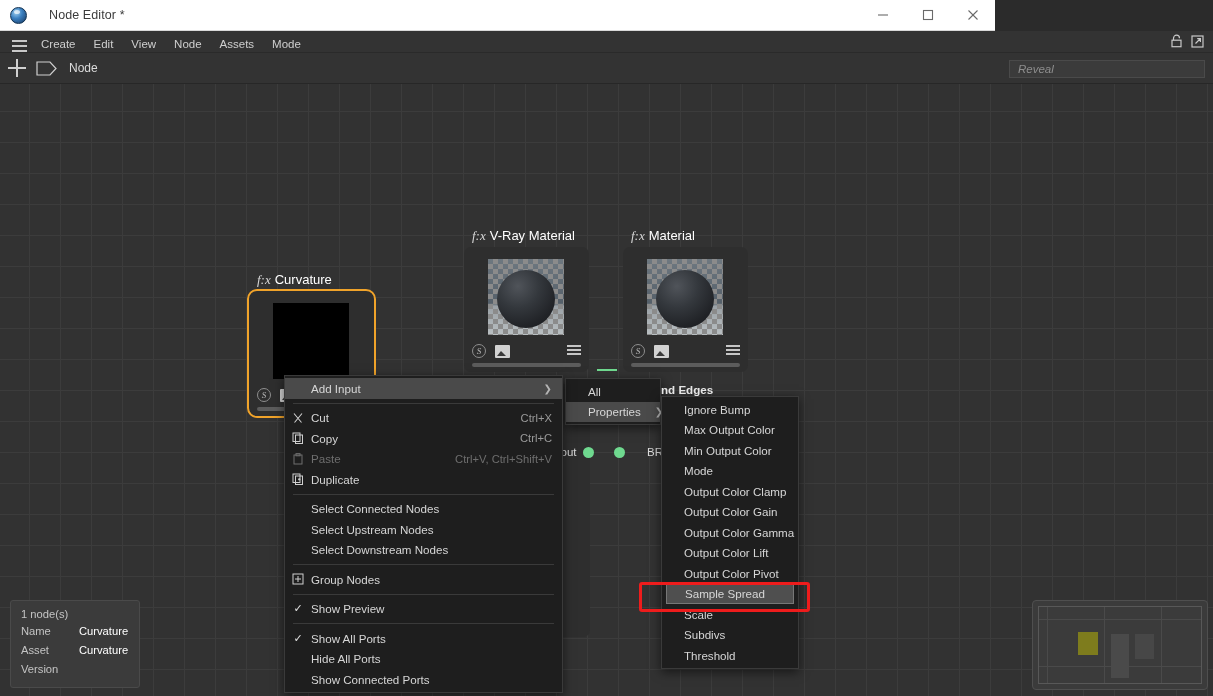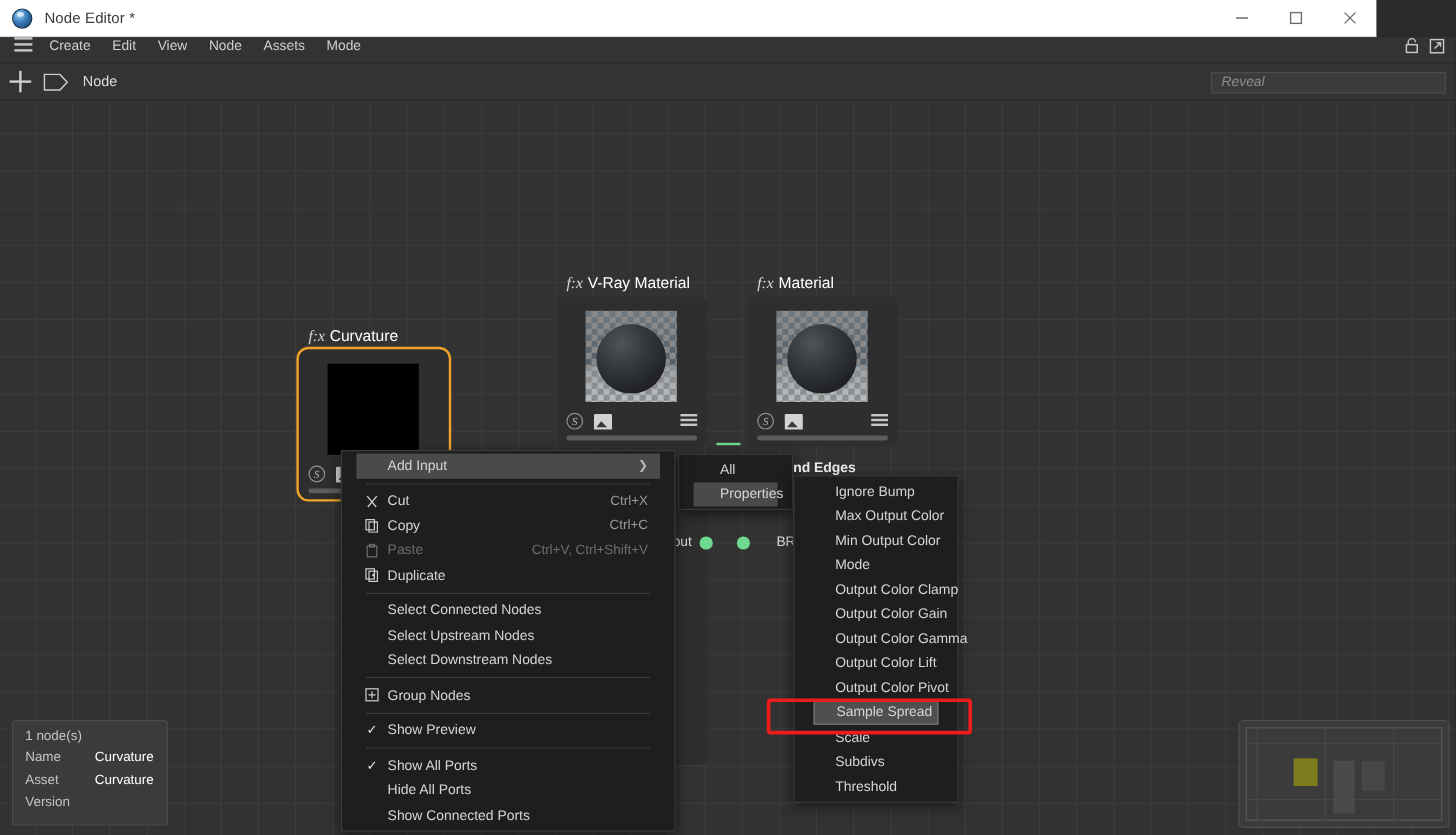--- a/index.html
+++ b/index.html
@@ -7,23 +7,23 @@
     width: 1213px; height: 696px;
     overflow: hidden;
     background: #2b2b2b;
     font-family: "Liberation Sans", sans-serif;
     -webkit-font-smoothing: antialiased;
   }
   #app { position: relative; width: 1213px; height: 696px; }
 
   
   .titlebar {
-    position: absolute; left: 0; top: 0; width: 1147px; height: 31px;
+    position: absolute; left: 0; top: 0; width: 995px; height: 31px;
     background: #ffffff; border-bottom: 1px solid #d8d8d8;
-    display: flex; align-items: center;
+    display: flex; align-items: center; gap: 12px;
   }
   .title-logo {
     width: 17px; height: 17px; margin-left: 10px; border-radius: 50%;
     background: radial-gradient(circle at 34% 30%, #9fd0f0 0%, #3a7fc0 42%, #17375e 100%);
     border: 1px solid #103050;
     position: relative; flex: none;
   }
   .title-logo:after {
     content: ""; position: absolute; left: 3px; top: 2px; width: 6px; height: 4px;
     border-radius: 50%; background: rgba(255,255,255,.65);
@@ -35,21 +35,21 @@
   .win-btn {
     width: 45px; height: 31px; display: flex; align-items: center; justify-content: center;
     color: #555;
   }
   .win-btn svg { display: block; }
 
   
   .menubar {
     position: absolute; left: 0; top: 31px; width: 1213px; height: 22px;
     background: #333333;
-    display: flex; align-items: flex-start;
+    display: flex; align-items: flex-end;
     border-bottom: 1px solid #2a2a2a;
   }
   .hamburger { width: 26px; display: flex; flex-direction: column;
     gap: 3px; align-items: center; margin-left: 6px; }
   .hamburger i { display:block; width: 15px; height: 2px; background: #c8c8c8; }
   .menubar-item {
     font-size: 11.5px; color: #cfcfcf; padding: 2px 9px; white-space: nowrap;
   }
   .lock-icons {
     margin-left: auto; display: flex; gap: 8px; padding-right: 9px; color: #c9c9c9;
@@ -157,21 +157,21 @@
   .port-dot { width: 11px; height: 11px; border-radius: 50%; }
   .port-dot.green { background: #6fd98f; }
   .port-dot.yellow { background: #f2c21a; }
   .link-line { position: absolute; height: 2px; background: #6fd98f; }
   .wire { position: absolute; }
 
   
   .menu {
     position: absolute; background: #1e1e1e; border: 1px solid #3a3a3a;
     box-shadow: 0 3px 10px rgba(0,0,0,.55);
-    padding: 2px 12px;
+    padding: 2px 0;
   }
   .mi {
     display: flex; align-items: center; height: 20.5px;
     font-size: 11.6px; color: #d6d6d6; padding: 0 10px 0 0; white-space: nowrap;
     position: relative;
   }
   .mi .gutter { width: 26px; flex: none; display:flex; align-items:center; justify-content:center; }
   .mi .label { flex: 1; }
   .mi .accel { color: #9a9a9a; font-size: 11.2px; padding-left: 22px; }
   .mi.highlight { background: #4a4a4a; }

